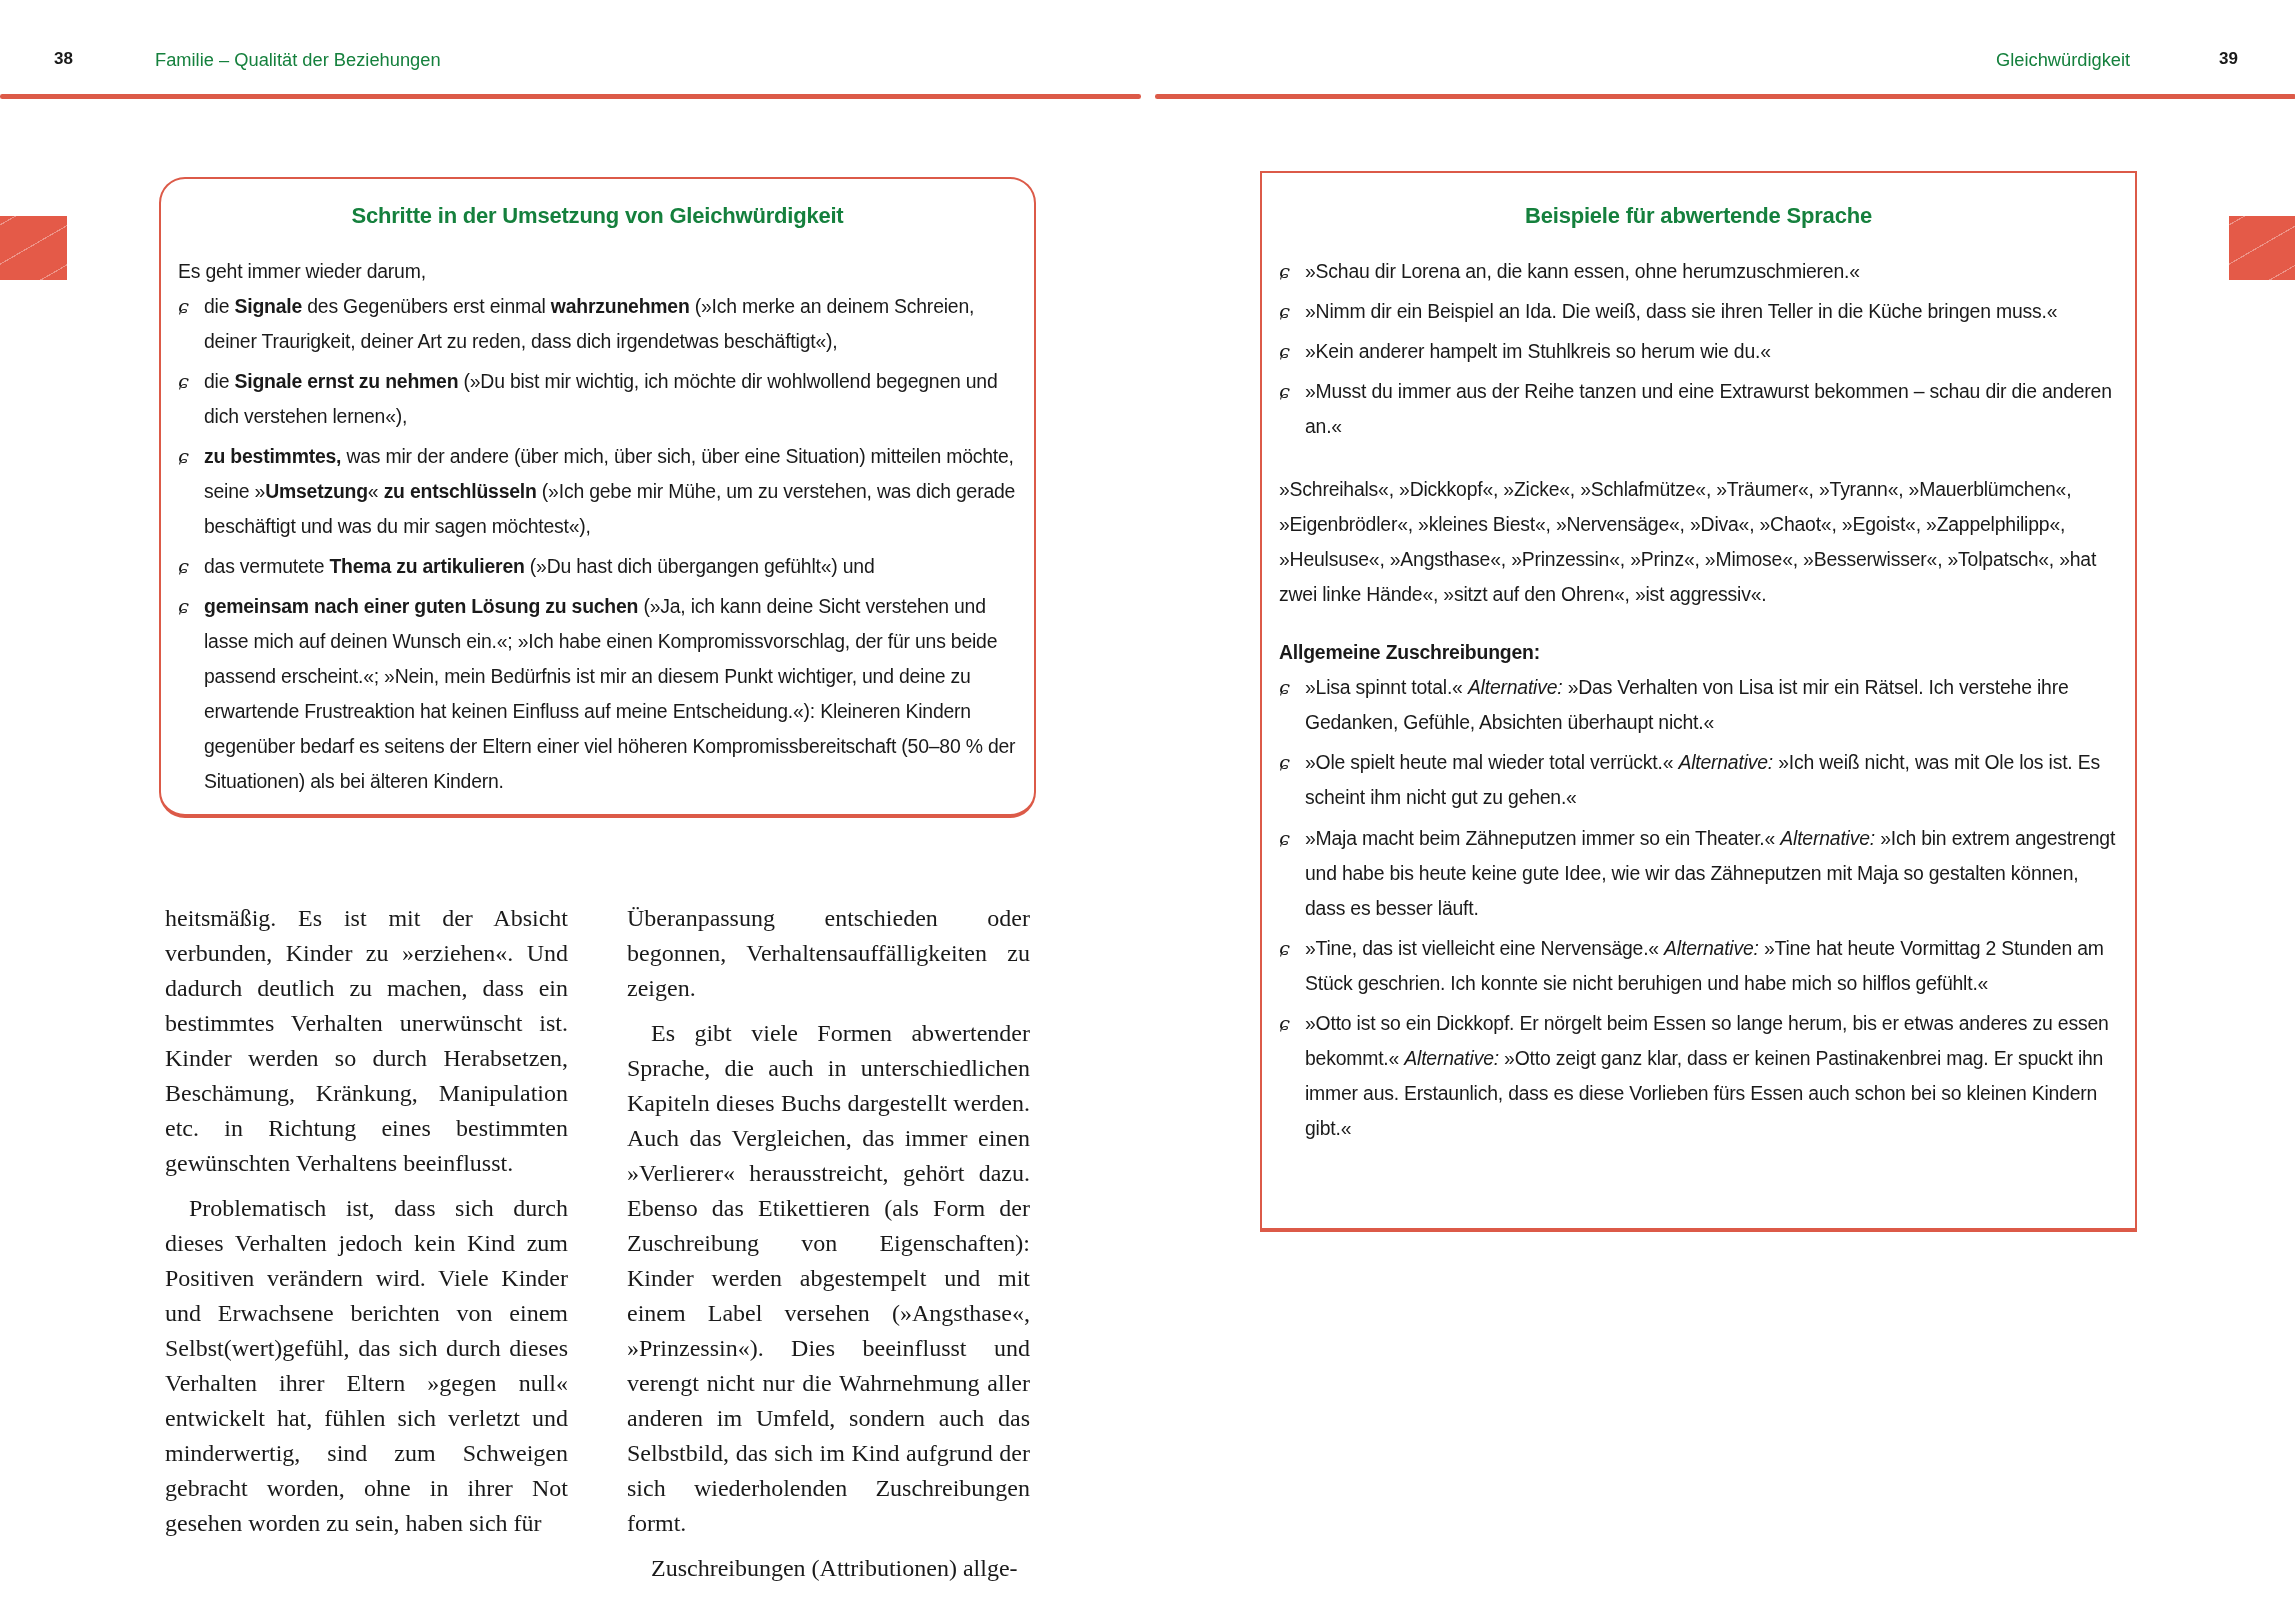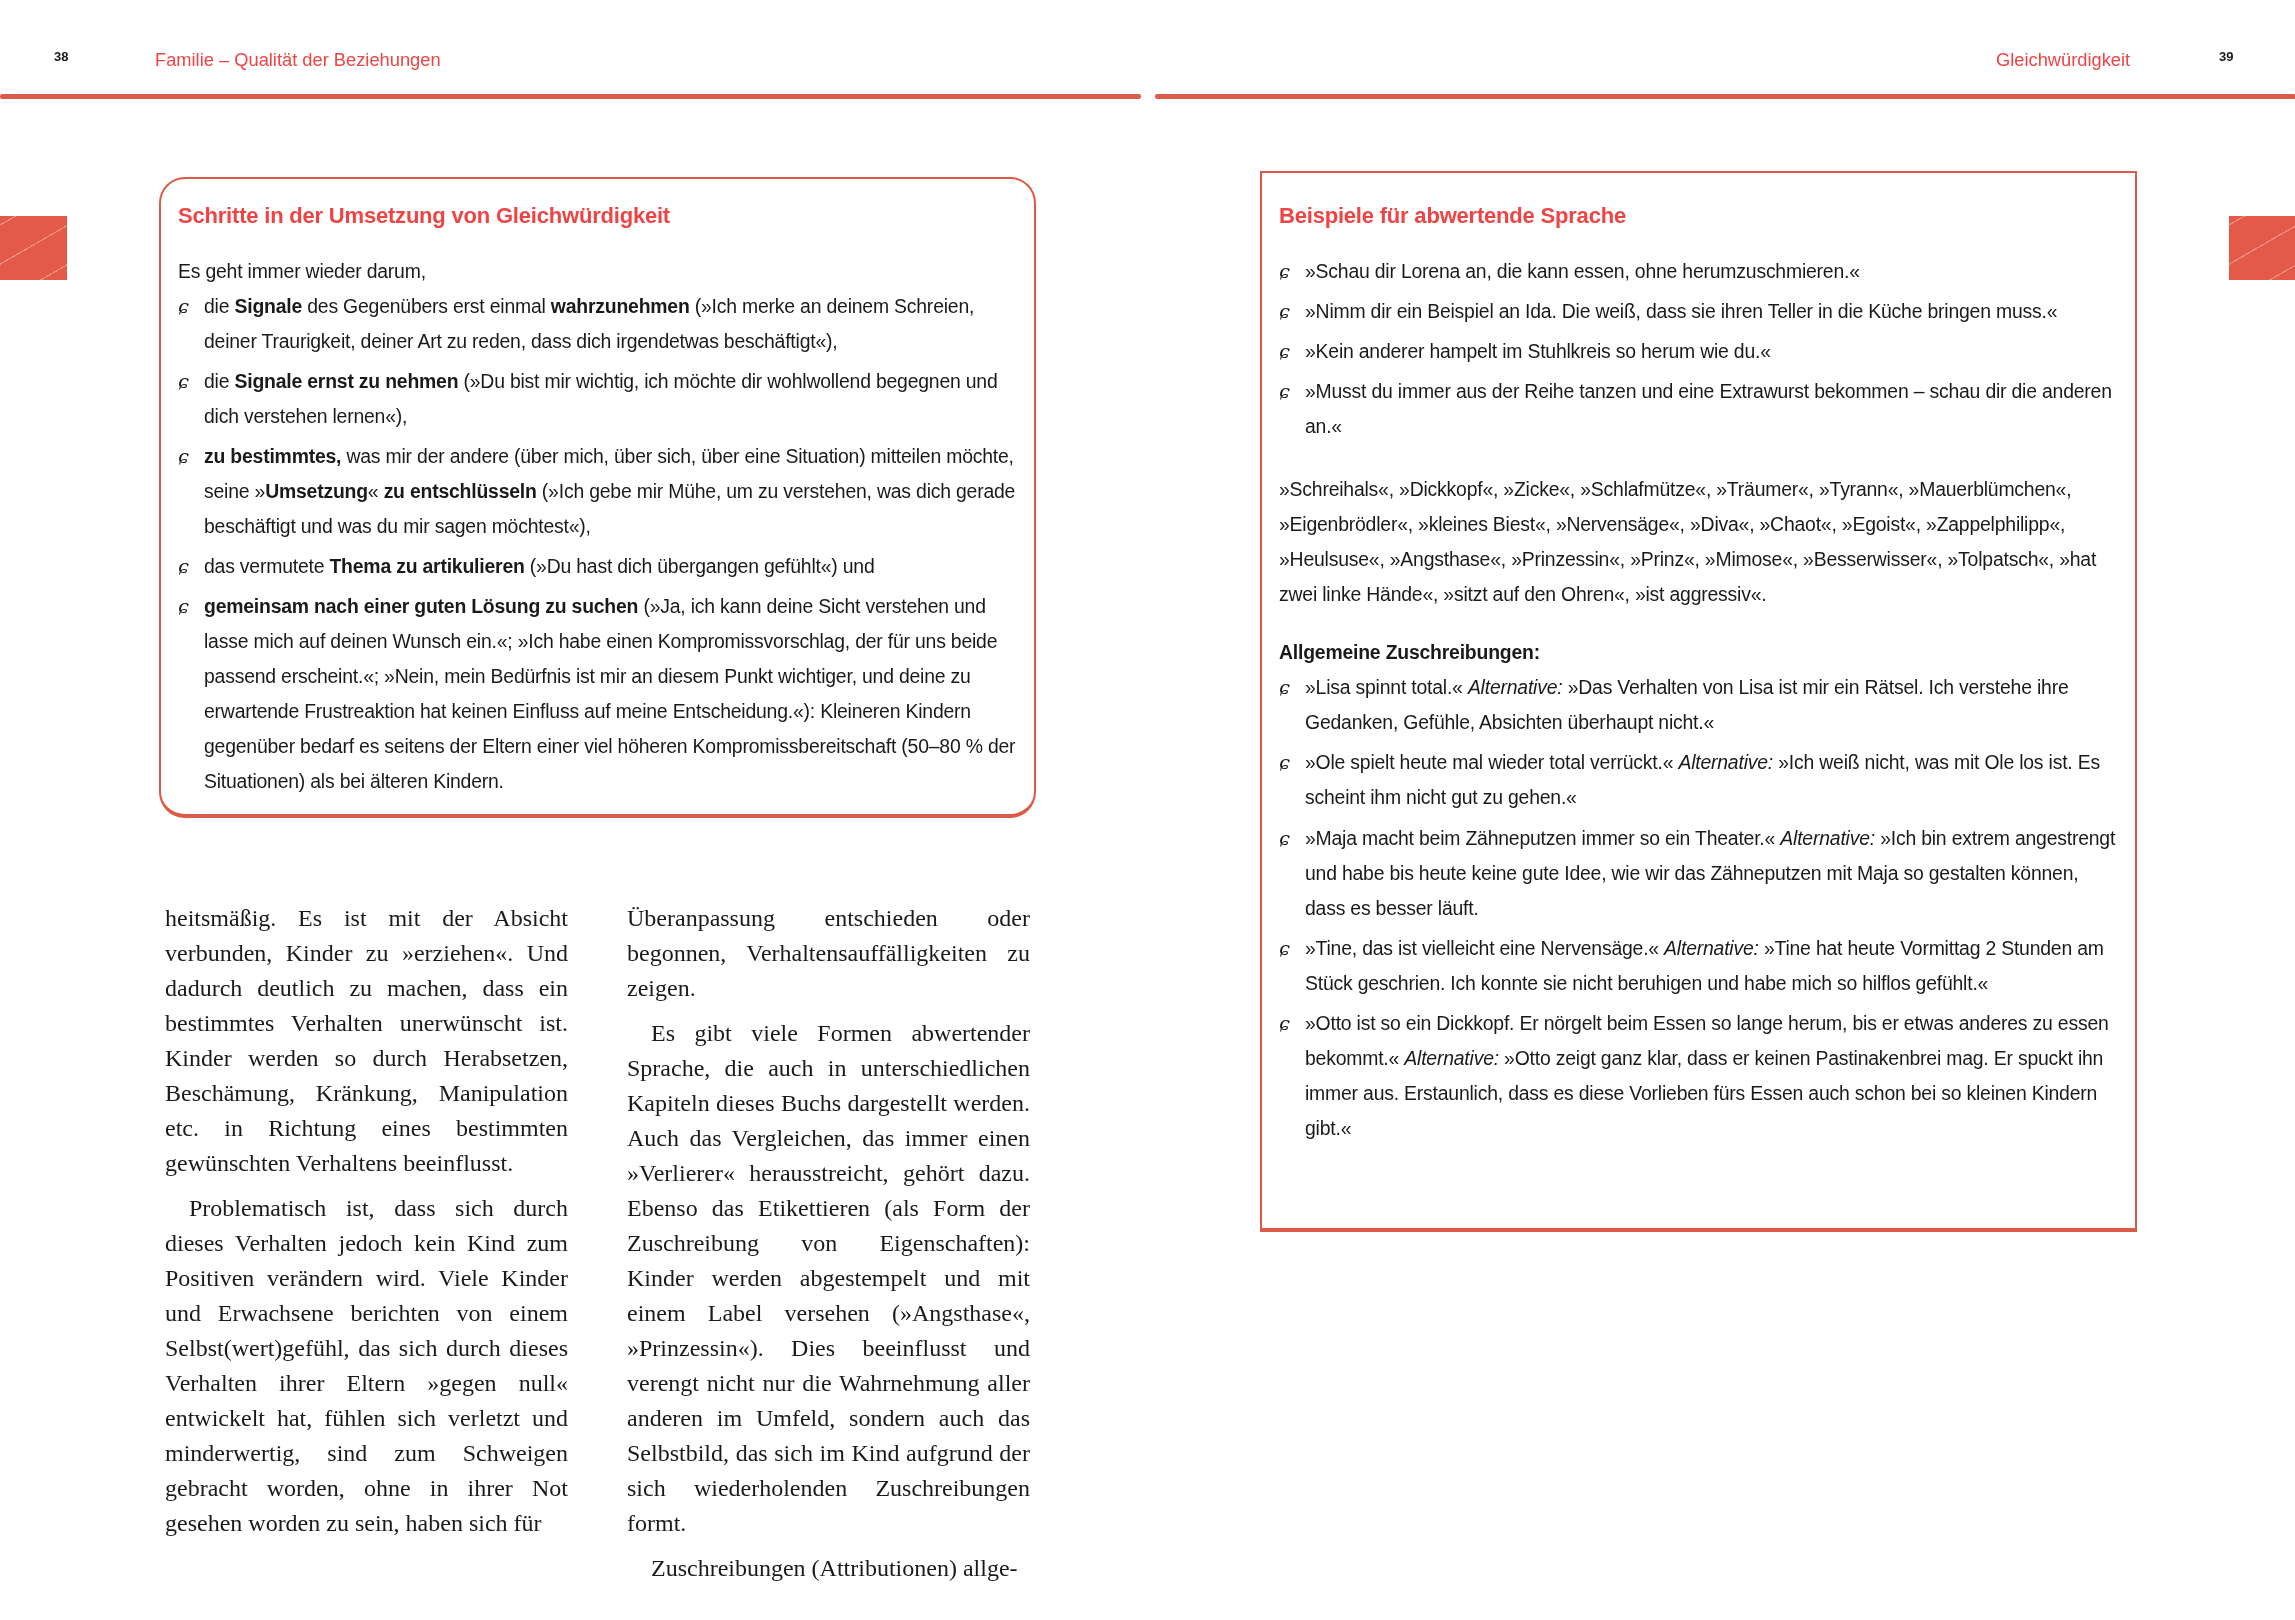--- a/index.html
+++ b/index.html
@@ -1,22 +1,22 @@
 <!DOCTYPE html>
 <html style="font-size:9.1px"><head>
 <meta charset="utf-8">
 <style>
   html, body { margin:0; padding:0; background:#ffffff; }
   body { width:2295px; height:1620px; position:relative; overflow:hidden; color:#1a1a1a; }
   .sans { font-family: "Liberation Sans", "DejaVu Sans", sans-serif; }
   .serif { font-family: "Liberation Serif", "DejaVu Serif", serif; }
-  .accent { color:#ef4444; }
+  .accent { color:#15803d;text-align:center; }
 
   
-  .folio { position:absolute; top:49px; font-size:13px; font-weight:bold; }
+  .folio { position:absolute; top:49px; font-size:17px; font-weight:bold; }
   .runhead { position:absolute; top:49px; font-size:18.3px; }
   .rule { position:absolute; top:94px; height:5.1px; background:#dc5a48; border-radius:2.3px; }
   .tab-marker { position:absolute; top:216px; width:67px; height:64px; background:#e45a48;
     background-image: repeating-linear-gradient(-30deg, rgba(255,255,255,0) 0 12.6px, rgba(255,255,255,.35) 12.6px 13.7px, rgba(255,255,255,0) 13.7px 34px); }
 
   
   .box { position:absolute; border:2.3px solid #dc5a48; border-bottom-width:4px; box-sizing:border-box; background:#fff; }
   .box-title { font-size:22px; font-weight:bold; margin:0 0 25px 0; letter-spacing:-0.2px; }
   .box-body { font-size:19.4px; line-height:35px; letter-spacing:-0.2px; }
   .bullets { list-style:none; margin:0; padding:0; }

